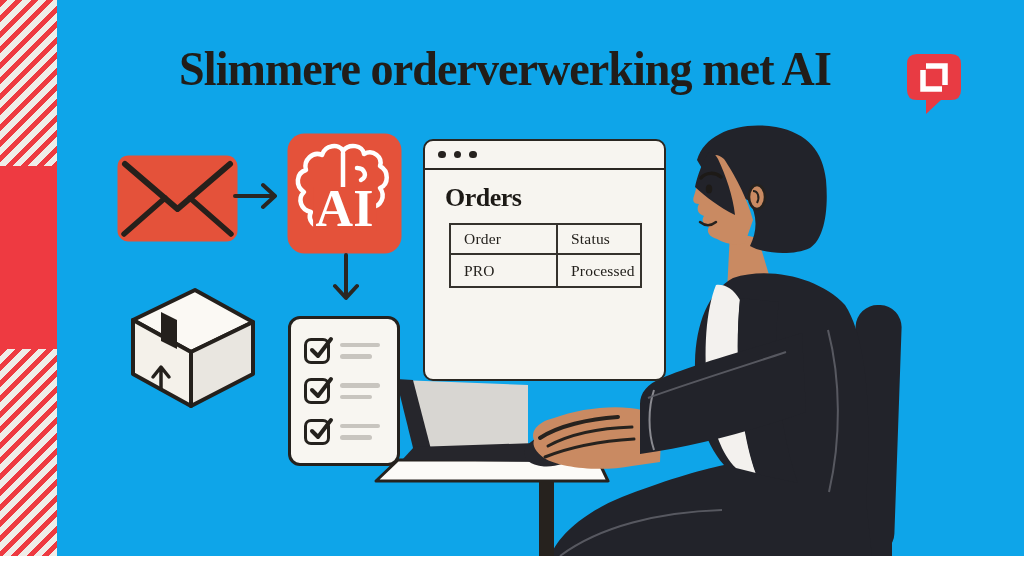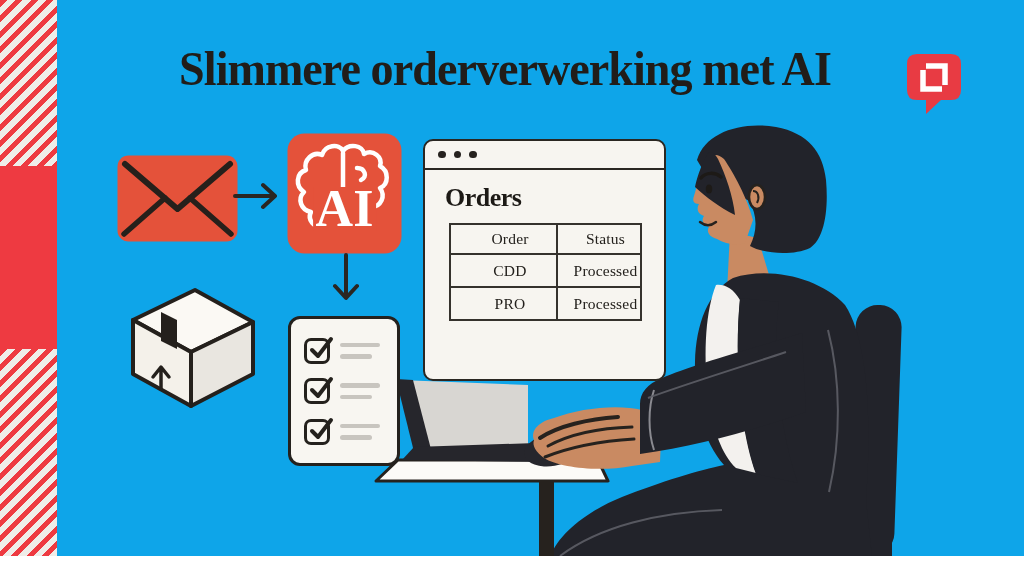--- a/index.html
+++ b/index.html
@@ -26,21 +26,21 @@
   .window{
     left:423px;top:139px;width:243px;height:242px;background:#f7f5f0;
     border:2.5px solid #2a2722;border-radius:10px;box-sizing:border-box;z-index:3;
   }
   .winbar{height:27px;border-bottom:2.5px solid #2a2722;display:flex;align-items:center;padding-left:13px;gap:8px;}
   .dot{width:7.5px;height:7.5px;border-radius:50%;background:#26221e;}
   .orders-title{margin:13px 0 10px 20px;font-size:26px;font-weight:bold;color:#1d1a16;letter-spacing:-.5px;}
   .otable{margin-left:24px;width:193px;border-collapse:collapse;table-layout:fixed;}
   .otable td{
     border:2px solid #35322d;height:31px;padding:0 0 0 13px;
-    font-size:15.5px;color:#23201c;vertical-align:middle;letter-spacing:.2px;text-align:center;
+    font-size:15.5px;color:#23201c;vertical-align:middle;letter-spacing:.2px;
   }
   .otable tr:first-child td{height:28px;}
   .otable td:first-child{width:92px;}
 
   
   .checklist{
     left:288px;top:316px;width:112px;height:150px;background:#f8f6f1;
     border:3px solid #24211d;border-radius:12px;box-sizing:border-box;z-index:3;
     display:flex;flex-direction:column;justify-content:space-evenly;padding:4px 0 4px 13px;
   }
@@ -263,24 +263,20 @@
       <div class="dot"></div>
     </div>
     <div class="orders-title">Orders</div>
     <table class="otable">
       <tbody>
         <tr>
           <td>Order</td>
           <td>Status</td>
         </tr>
         <tr>
-          <td>CDD</td>
-          <td>Processed</td>
-        </tr>
-        <tr>
           <td>PRO</td>
           <td>Processed</td>
         </tr>
       </tbody>
     </table>
   </div>
 
 </div>
 
 </body></html>

